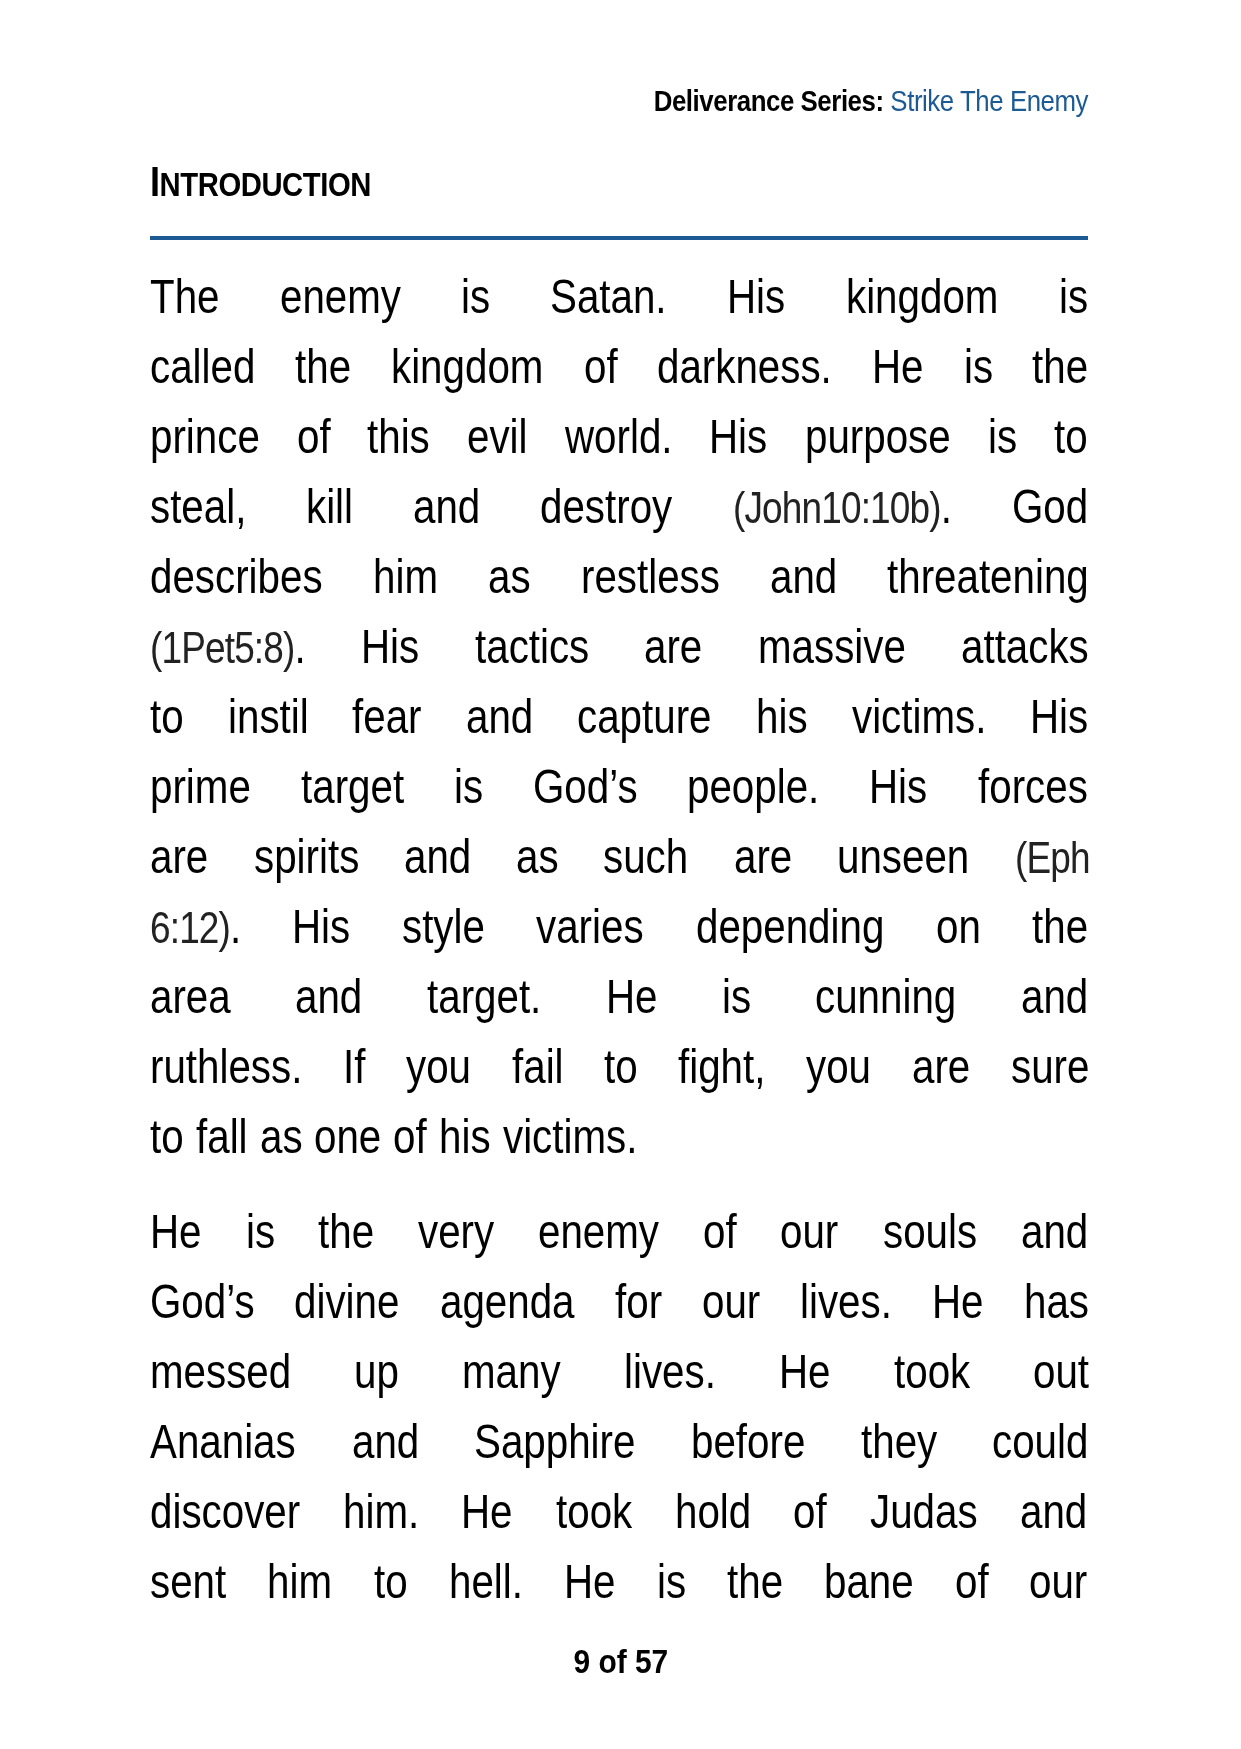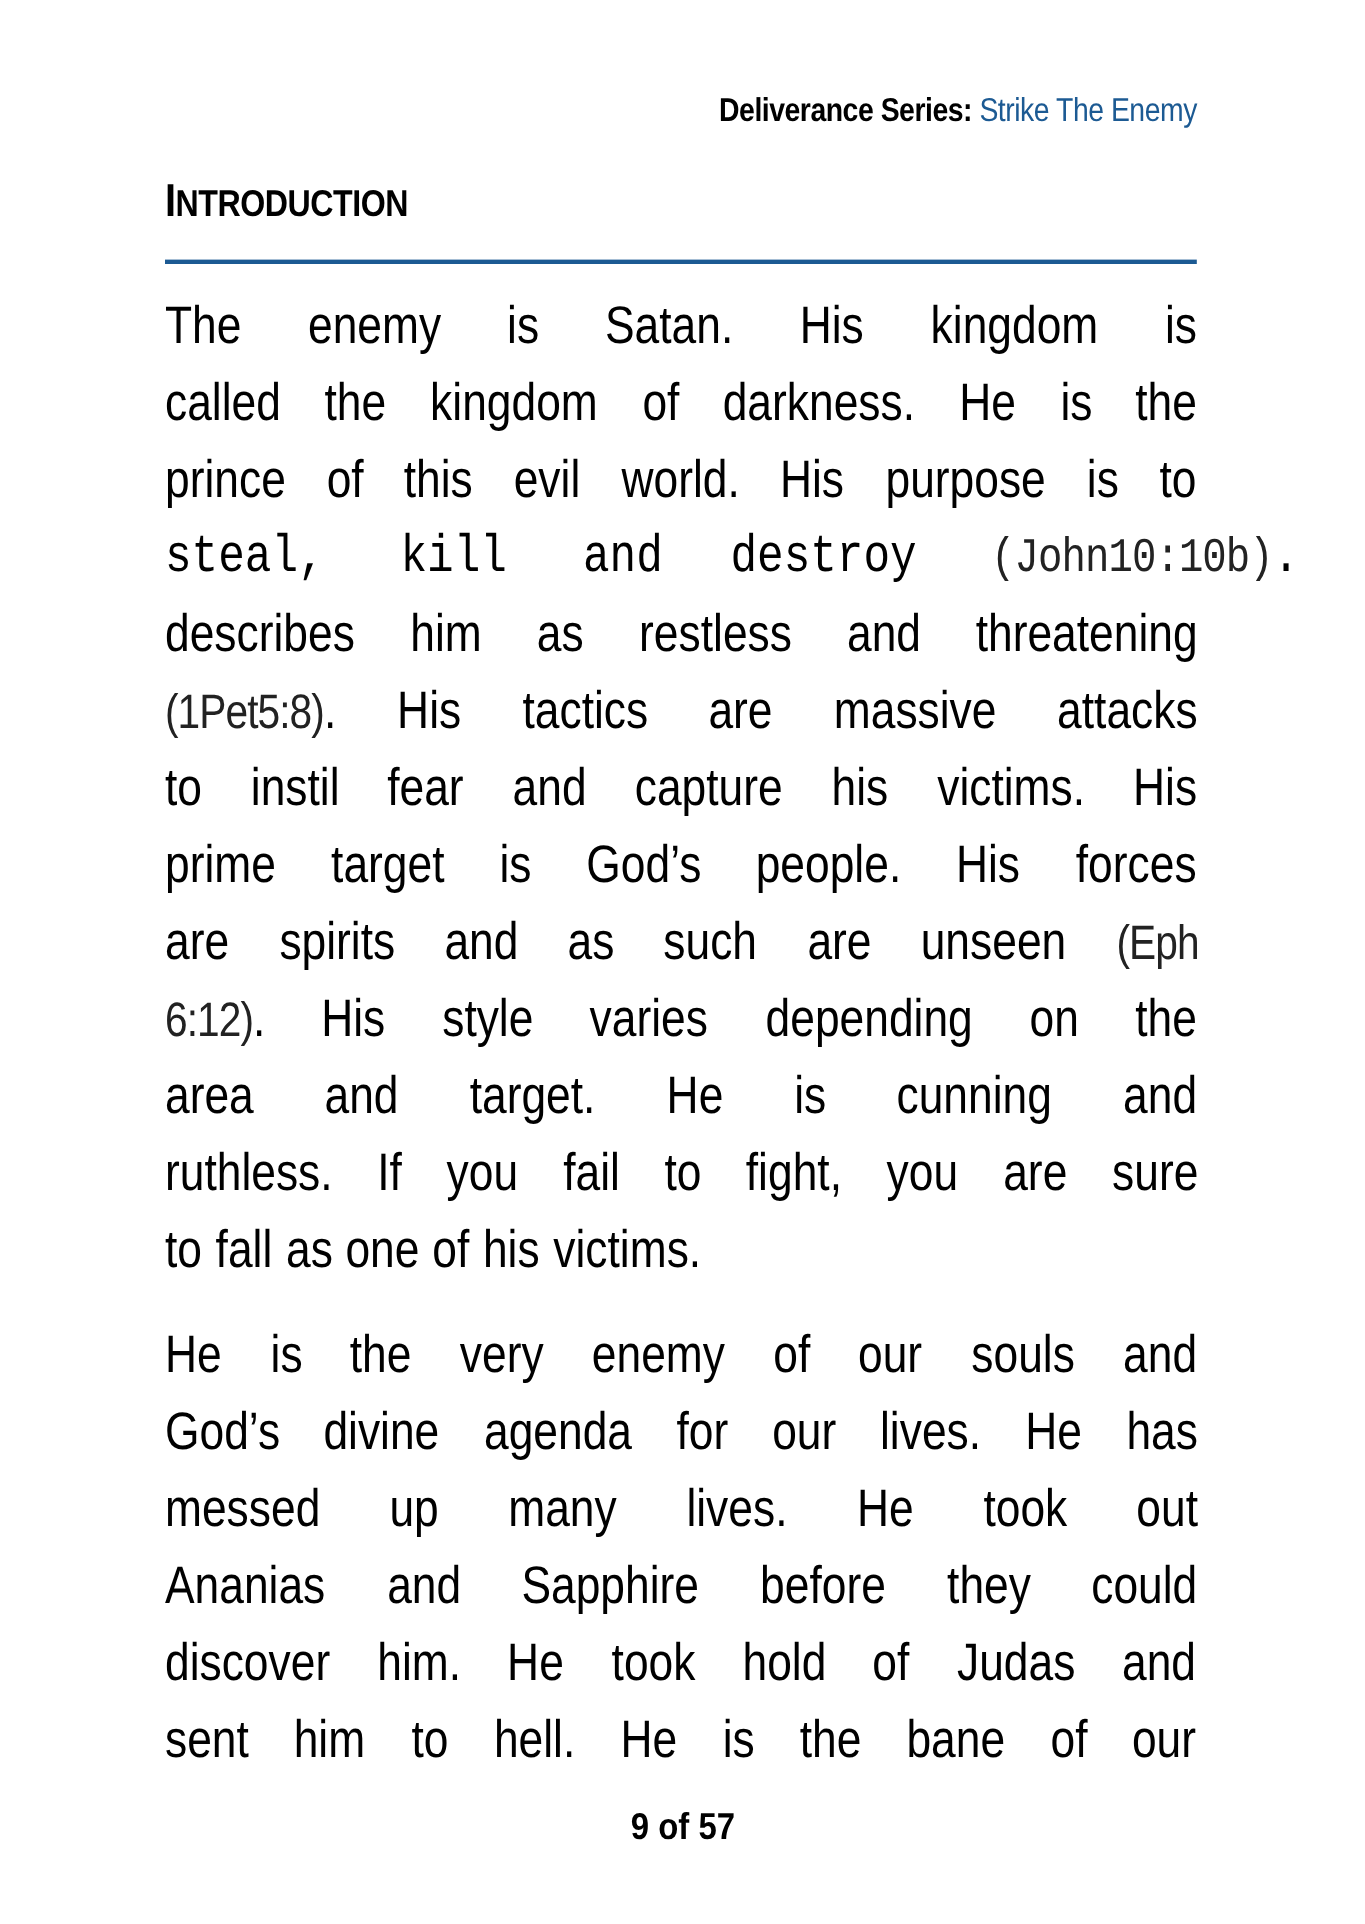--- a/index.html
+++ b/index.html
@@ -61,21 +61,21 @@
         <span style="white-space: pre; display: inline-block; transform: scaleX(0.84); transform-origin: left center; margin-right: 24.8807px;"><span>this</span></span>
         <span style="white-space: pre; display: inline-block; transform: scaleX(0.84); transform-origin: left center; margin-right: 25.6363px;"><span>evil</span></span>
         <span style="white-space: pre; display: inline-block; transform: scaleX(0.84); transform-origin: left center; margin-right: 16.6895px;"><span>world.</span></span>
         <span style="white-space: pre; display: inline-block; transform: scaleX(0.84); transform-origin: left center; margin-right: 26.3657px;"><span>His</span></span>
         <span style="white-space: pre; display: inline-block; transform: scaleX(0.84); transform-origin: left center; margin-right: 9.84383px;"><span>purpose</span></span>
         <span style="white-space: pre; display: inline-block; transform: scaleX(0.84); transform-origin: left center; margin-right: 31.2545px;"><span>is</span></span>
         <span style="white-space: pre; display: inline-block; transform: scaleX(0.84); transform-origin: left center; margin-right: -6.37378px;"><span>to</span></span>
       </div>
     </div>
     <div class="line">
-      <div style="display: flex; align-items: baseline; width: 938px; justify-content: flex-start; height: 70px; font-family: Liberation Mono, monospace;">
+      <div style="display: flex; align-items: baseline; width: 938px; justify-content: flex-start; height: 70px;">
         <span style="white-space: pre; display: inline-block; transform: scaleX(0.84); transform-origin: left center; margin-right: 41.3625px;"><span>steal,</span></span>
         <span style="white-space: pre; display: inline-block; transform: scaleX(0.84); transform-origin: left center; margin-right: 51.0256px;"><span>kill</span></span>
         <span style="white-space: pre; display: inline-block; transform: scaleX(0.84); transform-origin: left center; margin-right: 47.2644px;"><span>and</span></span>
         <span style="white-space: pre; display: inline-block; transform: scaleX(0.84); transform-origin: left center; margin-right: 35.2069px;"><span>destroy</span></span>
         <span style="white-space: pre; display: inline-block; transform: scaleX(0.84); transform-origin: left center; margin-right: 17.9238px;"><span class="ref">(John10:10b)</span><span>.</span></span>
         <span style="white-space: pre; display: inline-block; transform: scaleX(0.84); transform-origin: left center; margin-right: -14.7832px;"><span>God</span></span>
       </div>
     </div>
     <div class="line">
       <div style="display: flex; align-items: baseline; width: 938px; justify-content: flex-start; height: 70px;">

